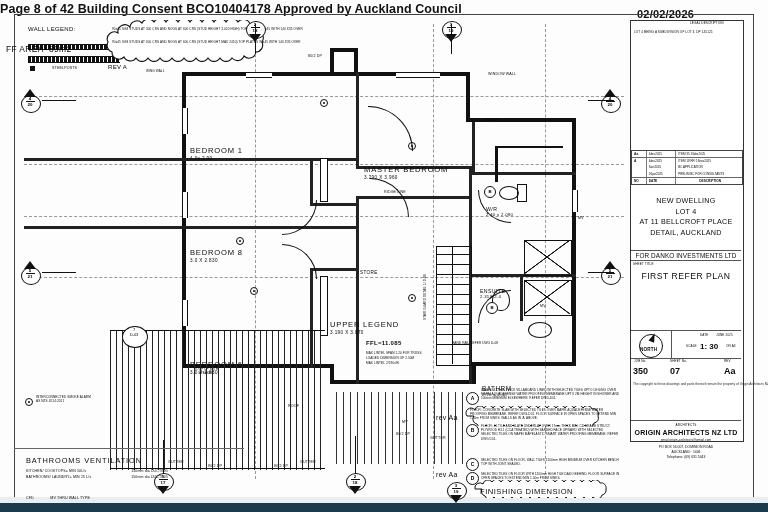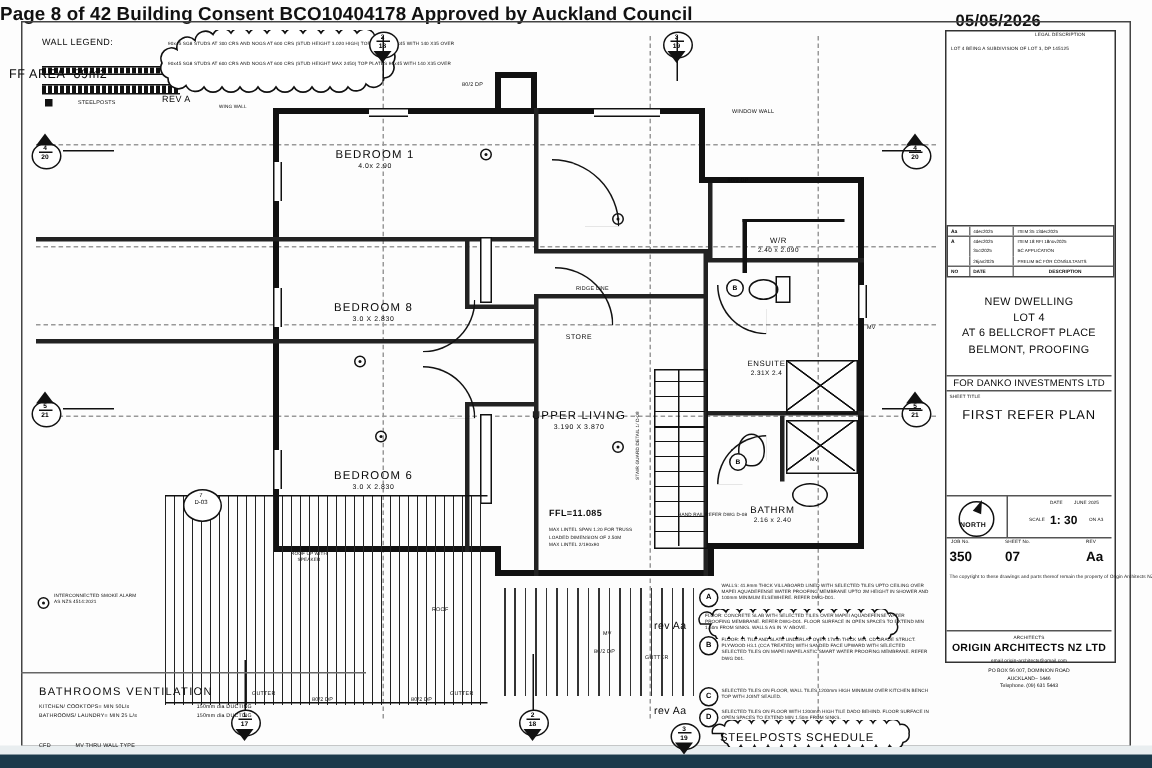--- a/index.html
+++ b/index.html
@@ -81,21 +81,21 @@
   #archName{left:631px;top:429px;width:110px;text-align:center;font-size:7px;font-weight:bold;letter-spacing:.2px;}
   #archEmail{left:631px;top:439px;width:110px;text-align:center;}
   #archAddr{left:631px;top:445px;width:110px;text-align:center;font-size:3.4px;line-height:5px;}
 
   
   .wall{position:absolute;background:#111;}
   .wallThin{position:absolute;background:#222;}
   .gridline{position:absolute;border-top:1px dashed #999;}
   .gridlineV{position:absolute;border-left:1px dashed #999;}
 
-  .room{position:absolute;text-align:center;}
+  .room{position:absolute;margin-top:48px;}
   .roomName{font-size:7.6px;letter-spacing:.8px;}
   .roomDim{font-size:4.6px;letter-spacing:.4px;margin-top:1px;}
 
   .smokeAlarm{position:absolute;width:6px;height:6px;border:.9px solid #111;border-radius:50%;}
   .smokeAlarm:after{content:"";position:absolute;left:1.6px;top:1.6px;width:2.2px;height:2.2px;background:#111;border-radius:50%;}
 
   
   .marker{position:absolute;width:22px;height:22px;}
   .marker .circ{position:absolute;left:1px;top:5px;width:18px;height:16px;border:1.1px solid #111;border-radius:50%;background:#fff;}
   .marker .nums{position:absolute;left:1px;top:6px;width:18px;text-align:center;font-size:4.4px;line-height:5.2px;font-weight:bold;}
@@ -130,21 +130,21 @@
 
   .revAa{position:absolute;font-size:7px;letter-spacing:.3px;}
   #finSched{left:480px;top:487px;font-size:7.6px;letter-spacing:.5px;}
 </style>
 </head>
 <body>
 
 <div id="page">
 
   <div class="abs txt" id="banner">Page 8 of 42   Building Consent BCO10404178 Approved by Auckland Council</div>
-  <div class="abs txt" id="dateStamp">05/05/2026</div>
+  <div class="abs txt" id="dateStamp">02/02/2026</div>
   <div class="abs txt" id="sideStamp">BCO10404178 Received by Auckland Council 18/12/2025</div>
 
   <div class="abs" id="sheetBorder"></div>
   <div class="abs" id="bottomBar2"></div>
   <div class="abs" id="bottomBar"></div>
 
   <div class="abs txt md" id="legendTitle">WALL  LEGEND:</div>
   <div class="legBar" id="legBar1"></div>
   <div class="legBar" id="legBar2"></div>
   <div class="abs" id="steelSq"></div>
@@ -232,30 +232,34 @@
   <div class="abs" style="left:182px;top:192px;width:4px;height:26px;background:#fff;border-left:1px solid #111;border-right:1px solid #111;"></div>
   <div class="abs" style="left:182px;top:300px;width:4px;height:26px;background:#fff;border-left:1px solid #111;border-right:1px solid #111;"></div>
   <div class="abs" style="left:572px;top:190px;width:4px;height:22px;background:#fff;border-left:1px solid #111;border-right:1px solid #111;"></div>
   <div class="abs" style="left:320px;top:158px;width:6px;height:42px;border:1px solid #111;background:#fff;"></div>
   <div class="abs" style="left:320px;top:276px;width:6px;height:58px;border:1px solid #111;background:#fff;"></div>
 
   <div class="room" style="left:190px;top:98px;width:120px;">
     <div class="roomName txt">BEDROOM 1</div>
     <div class="roomDim txt">4.0x 2.90</div>
   </div>
+  <div class="room" style="left:364px;top:117px;width:122px;">
+    <div class="roomName txt">MASTER BEDROOM</div>
+    <div class="roomDim txt">3.290 X 3.960</div>
+  </div>
   <div class="room" style="left:190px;top:200px;width:118px;">
     <div class="roomName txt">BEDROOM 8</div>
     <div class="roomDim txt">3.0 X 2.830</div>
   </div>
   <div class="room" style="left:190px;top:312px;width:118px;">
     <div class="roomName txt">BEDROOM 6</div>
     <div class="roomDim txt">3.0 X 2.830</div>
   </div>
   <div class="room" style="left:330px;top:272px;width:112px;">
-    <div class="roomName txt">UPPER LIVING</div>
+    <div class="roomName txt">UPPER LEGEND</div>
     <div class="roomDim txt">3.190 X 3.870</div>
   </div>
   <div class="room" style="left:486px;top:158px;width:66px;">
     <div class="txt" style="font-size:5.2px;letter-spacing:.4px;">W/R</div>
     <div class="txt" style="font-size:4.3px;letter-spacing:.3px;">2.40 x 2.090</div>
   </div>
   <div class="room" style="left:480px;top:240px;width:62px;">
     <div class="txt" style="font-size:5.2px;letter-spacing:.4px;">ENSUITE</div>
     <div class="txt" style="font-size:4.3px;letter-spacing:.3px;">2.31X 2.4</div>
   </div>
@@ -386,21 +390,21 @@
   <div class="noteLetter" style="left:466px;top:458px;">C</div>
   <div class="noteTxt" style="left:481px;top:458px;width:140px;white-space:normal;">SELECTED TILES ON FLOOR, WALL TILES 1200mm HIGH MINIMUM OVER KITCHEN BENCH TOP WITH JOINT SEALED.</div>
   <div class="noteLetter" style="left:466px;top:472px;">D</div>
   <div class="noteTxt" style="left:481px;top:472px;width:140px;white-space:normal;">SELECTED TILES ON FLOOR WITH 1200mm HIGH TILE DADO BEHIND. FLOOR SURFACE IN OPEN SPACES TO EXTEND MIN 1.50m FROM SINKS.</div>
 
   <div class="cloudline abs" style="left:470px;top:480px;">
     <svg width="158" height="18" viewBox="0 0 158 18">
       <path d="M5,9 a5,5 0 0 1 8,-5 a5,5 0 0 1 9,-2 a5,5 0 0 1 9,0 a5,5 0 0 1 9,0 a5,5 0 0 1 9,0 a5,5 0 0 1 9,0 a5,5 0 0 1 9,0 a5,5 0 0 1 9,0 a5,5 0 0 1 9,0 a5,5 0 0 1 9,0 a5,5 0 0 1 9,0 a5,5 0 0 1 9,0 a5,5 0 0 1 9,0 a5,5 0 0 1 9,1 a5,5 0 0 1 6,6 a5,5 0 0 1 -4,6 a5,5 0 0 1 -9,2 a5,5 0 0 1 -9,0 a5,5 0 0 1 -9,0 a5,5 0 0 1 -9,0 a5,5 0 0 1 -9,0 a5,5 0 0 1 -9,0 a5,5 0 0 1 -9,0 a5,5 0 0 1 -9,0 a5,5 0 0 1 -9,0 a5,5 0 0 1 -9,0 a5,5 0 0 1 -9,0 a5,5 0 0 1 -9,0 a5,5 0 0 1 -9,-1 a5,5 0 0 1 -3,-7 z" fill="#ffffff" stroke="#111" stroke-width="1"></path>
     </svg>
   </div>
-  <div class="abs txt" id="finSched">STEELPOSTS SCHEDULE</div>
+  <div class="abs txt" id="finSched">FINISHING DIMENSION</div>
 
   <div class="abs" id="mechDivider"></div>
   <div class="abs" id="mechBlk">
     <div class="txt" id="mechTitle">BATHROOMS  VENTILATION</div>
     <div id="mechRows">
       <div class="mechRow">
         <span class="mc1 txt">KITCHEN/ COOKTOPS= MIN 50L/s</span>
         <span class="mc2 txt">150mm dia DUCTING</span>
       </div>
       <div class="mechRow">
@@ -443,22 +447,22 @@
     <div class="revRow revHdr">
       <div class="revC1 txt">NO</div>
       <div class="revC2 txt">DATE</div>
       <div class="revC3 txt">DESCRIPTION</div>
     </div>
   </div>
 
   <div class="abs" id="projBlk">
     <div class="txt">NEW DWELLING</div>
     <div class="txt">LOT  4</div>
-    <div class="txt">AT 6 BELLCROFT PLACE</div>
-    <div class="txt">BELMONT,  PROOFING</div>
+    <div class="txt">AT 11 BELLCROFT PLACE</div>
+    <div class="txt">DETAIL,  AUCKLAND</div>
   </div>
   <div class="abs txt" id="projFor">FOR DANKO INVESTMENTS LTD</div>
 
   <div class="abs txt tiny" id="sheetTitleLbl">SHEET TITLE</div>
   <div class="abs txt" id="sheetTitle">FIRST REFER PLAN</div>
 
   <div class="abs" id="tbMid"></div>
   <div class="abs" id="northBox"></div>
   <div class="abs" id="northCircle"></div>
   <div class="abs" id="northArrow"></div>

